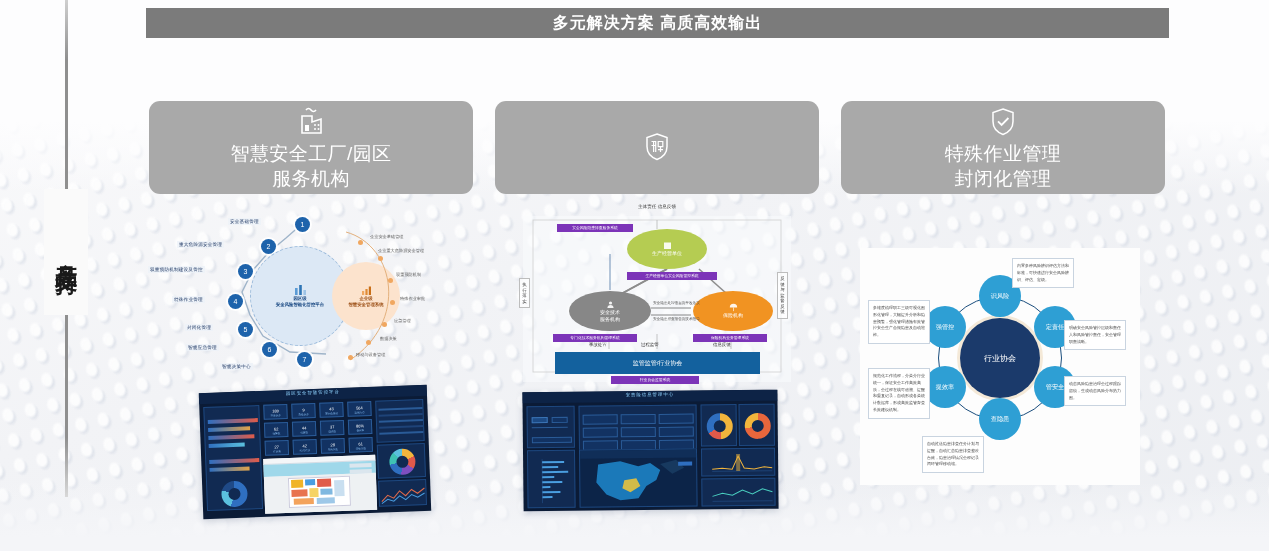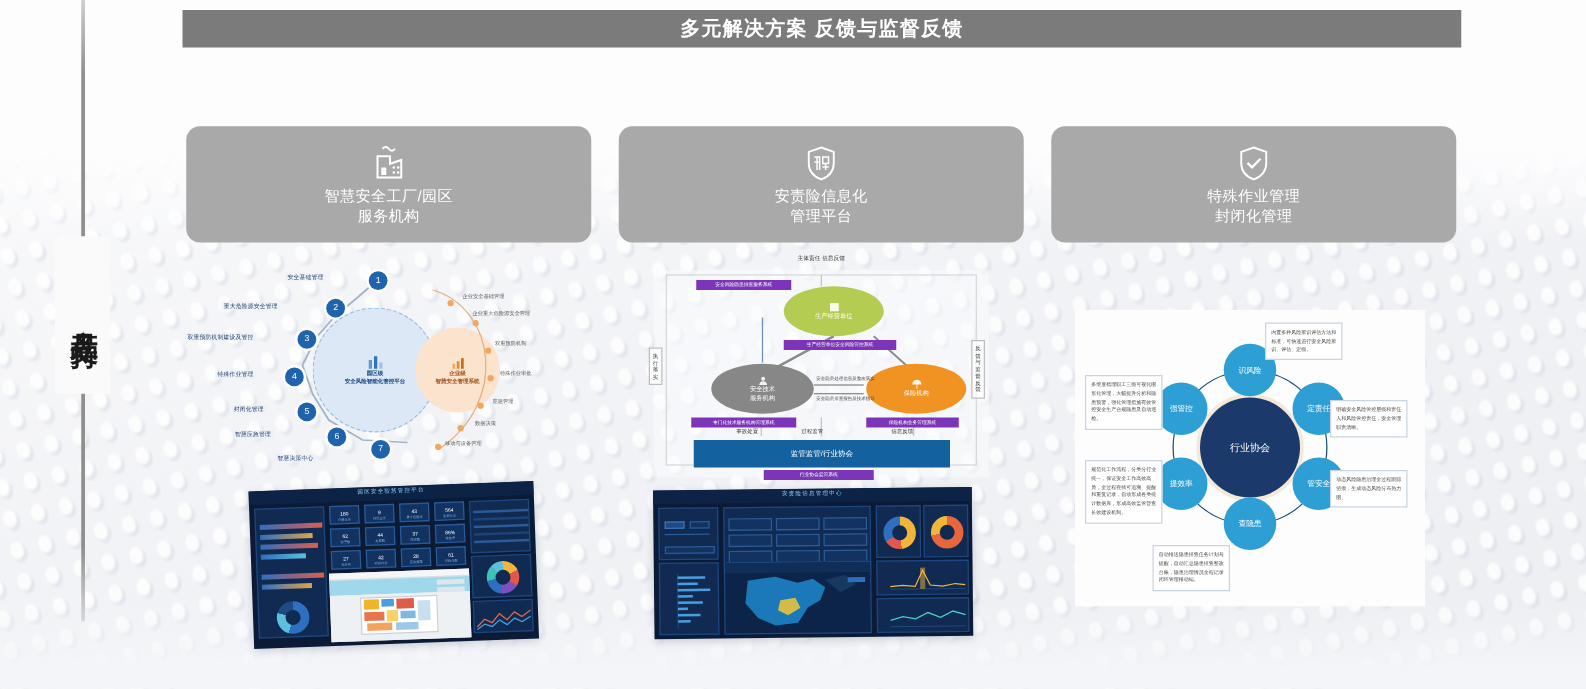--- a/index.html
+++ b/index.html
@@ -65,21 +65,21 @@
 
   
   .cards { position:absolute; left:149px; top:101px; width:1016px; height:93px; display:flex; justify-content:space-between; }
   .card {
     width:324px; height:93px; background:#a9a9a9; border-radius:11px;
     display:flex; flex-direction:column; align-items:center; justify-content:center;
     color:#ffffff;
   }
   .card .icon { height:34px; margin-bottom:3px; display:flex; align-items:flex-end; }
   .card .icon svg { display:block; }
-  .card .lbl { font-size:12px; line-height:1.32; text-align:center; letter-spacing:.4px; }
+  .card .lbl { font-size:19px; line-height:1.32; text-align:center; letter-spacing:.4px; }
 
   
   .figure { position:absolute; }
 
   
   #fig1 { left:150px; top:212px; width:305px; height:175px; }
   #fig1 .node {
     position:absolute; width:15px; height:15px; border-radius:50%;
     background:#1e63ab; color:#fff; font-size:7px;
     display:flex; align-items:center; justify-content:center;
@@ -165,21 +165,21 @@
 <div id="page">
 
   <div class="bg-texture"></div>
   <div class="bg-fade-top"></div>
   <div class="bg-fade-bottom"></div>
 
   <div class="rail"></div>
   <div class="rail-label">产品支持</div>
 
   <div class="title-bar">
-    <span>多元解决方案 反馈与监督反馈</span>
+    <span>多元解决方案 高质高效输出</span>
   </div>
 
   <div class="cards">
 
     <div class="card">
       <div class="icon">
         <svg width="30" height="32" viewBox="0 0 30 32" fill="none" stroke="#ffffff" stroke-width="1.6">
           <path d="M10 4c1.6-2 3.4-2 5 0s3.4 2 5 0"></path>
           <path d="M9 10h7v6l9-3v14H6V10h3z"></path>
           <circle cx="19" cy="19" r="1" fill="#fff" stroke="none"></circle>
@@ -195,24 +195,20 @@
       </div>
     </div>
 
     <div class="card">
       <div class="icon">
         <svg width="30" height="32" viewBox="0 0 30 32" fill="none" stroke="#ffffff" stroke-width="1.5">
           <path d="M15 3l10 3.5v9c0 6.5-4.3 10.8-10 13-5.7-2.2-10-6.5-10-13v-9L15 3z"></path>
           <path d="M9.5 10.5h4.2v10.5M9.5 14.5h4.2M11.6 10.5v10.5" stroke-width="1.2"></path>
           <path d="M16.2 10.5h4.6v5.2h-4.6zM18.5 15.7v5.2M16 18.6h5" stroke-width="1.2"></path>
         </svg>
-      </div>
-      <div class="lbl">
-        <div>安责险信息化</div>
-        <div>管理平台</div>
       </div>
     </div>
 
     <div class="card">
       <div class="icon">
         <svg width="30" height="32" viewBox="0 0 30 32" fill="none" stroke="#ffffff" stroke-width="1.5">
           <path d="M15 3l10 3.5v9c0 6.5-4.3 10.8-10 13-5.7-2.2-10-6.5-10-13v-9L15 3z"></path>
           <path d="M10 15.3l3.6 3.6L20.4 12" stroke-width="1.8"></path>
         </svg>
       </div>

